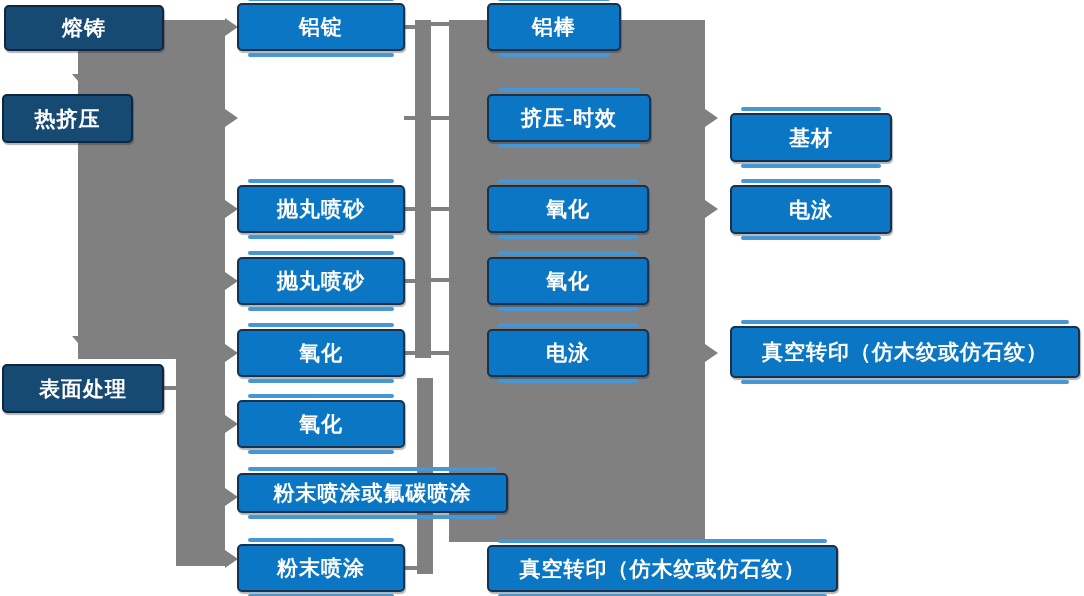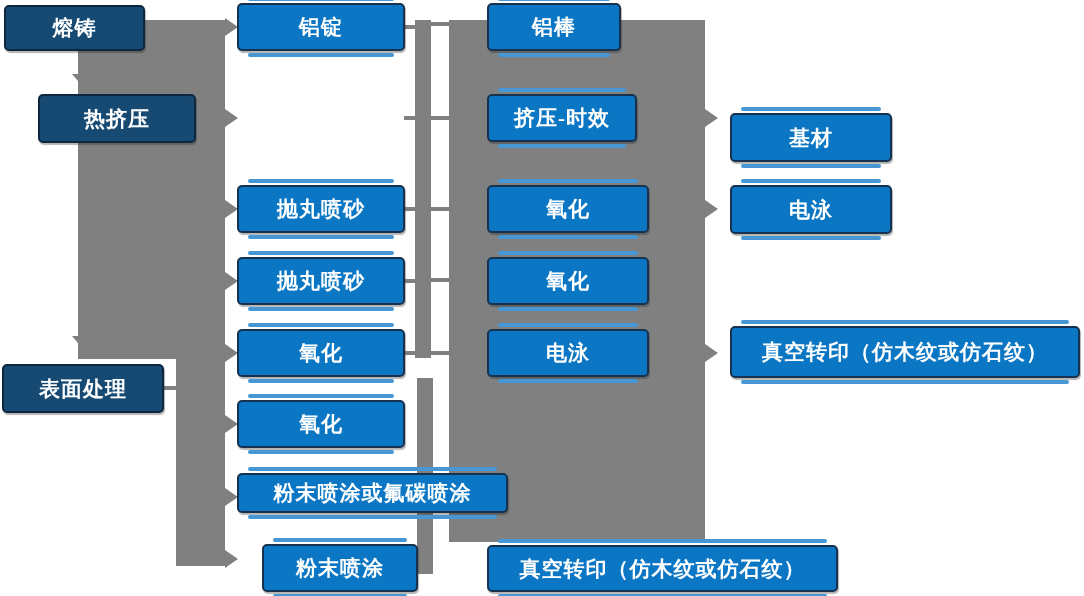--- a/index.html
+++ b/index.html
@@ -99,24 +99,24 @@
   <div class="arrow-right" style="left:225px;top:488px;"></div>
   <div class="arrow-right" style="left:225px;top:550px;"></div>
 
   <div class="arrow-right" style="left:705px;top:109px;"></div>
   <div class="arrow-right" style="left:705px;top:200px;"></div>
   <div class="arrow-right" style="left:705px;top:344px;"></div>
 
   <div class="arrow-down" style="left:72px;top:74px;"></div>
   <div class="arrow-down" style="left:72px;top:336px;"></div>
 
-  <div class="node dark" style="left:4px;top:5px;width:141px;height:46px;">
+  <div class="node dark" style="left:4px;top:5px;width:160px;height:46px;">
     <span>熔铸</span>
   </div>
-  <div class="node dark" style="left:2px;top:94px;width:158px;height:49px;margin-left:36px;">
+  <div class="node dark" style="left:2px;top:94px;width:131px;height:49px;">
     <span>热挤压</span>
   </div>
   <div class="node dark" style="left:2px;top:364px;width:162px;height:49px;align-items:center;">
     <span>表面处理</span>
   </div>
 
   <div class="node light" style="left:237px;top:3px;width:168px;height:48px;">
     <span>铝锭</span>
   </div>
   <div class="node light" style="left:237px;top:185px;width:168px;height:48px;">
@@ -127,28 +127,28 @@
   </div>
   <div class="node light" style="left:237px;top:329px;width:168px;height:48px;">
     <span>氧化</span>
   </div>
   <div class="node light" style="left:237px;top:400px;width:168px;height:48px;">
     <span>氧化</span>
   </div>
   <div class="node light" style="left:237px;top:473px;width:271px;height:40px;">
     <span>粉末喷涂或氟碳喷涂</span>
   </div>
-  <div class="node light" style="left:237px;top:544px;width:156px;height:48px;margin-left:25px;">
+  <div class="node light" style="left:237px;top:544px;width:168px;height:48px;">
     <span>粉末喷涂</span>
   </div>
 
   <div class="node light" style="left:487px;top:3px;width:134px;height:48px;">
     <span>铝棒</span>
   </div>
-  <div class="node light" style="left:487px;top:94px;width:150px;height:48px;">
+  <div class="node light" style="left:487px;top:94px;width:164px;height:48px;">
     <span>挤压-时效</span>
   </div>
   <div class="node light" style="left:487px;top:185px;width:162px;height:48px;">
     <span>氧化</span>
   </div>
   <div class="node light" style="left:487px;top:257px;width:162px;height:48px;">
     <span>氧化</span>
   </div>
   <div class="node light" style="left:487px;top:329px;width:162px;height:48px;">
     <span>电泳</span>

